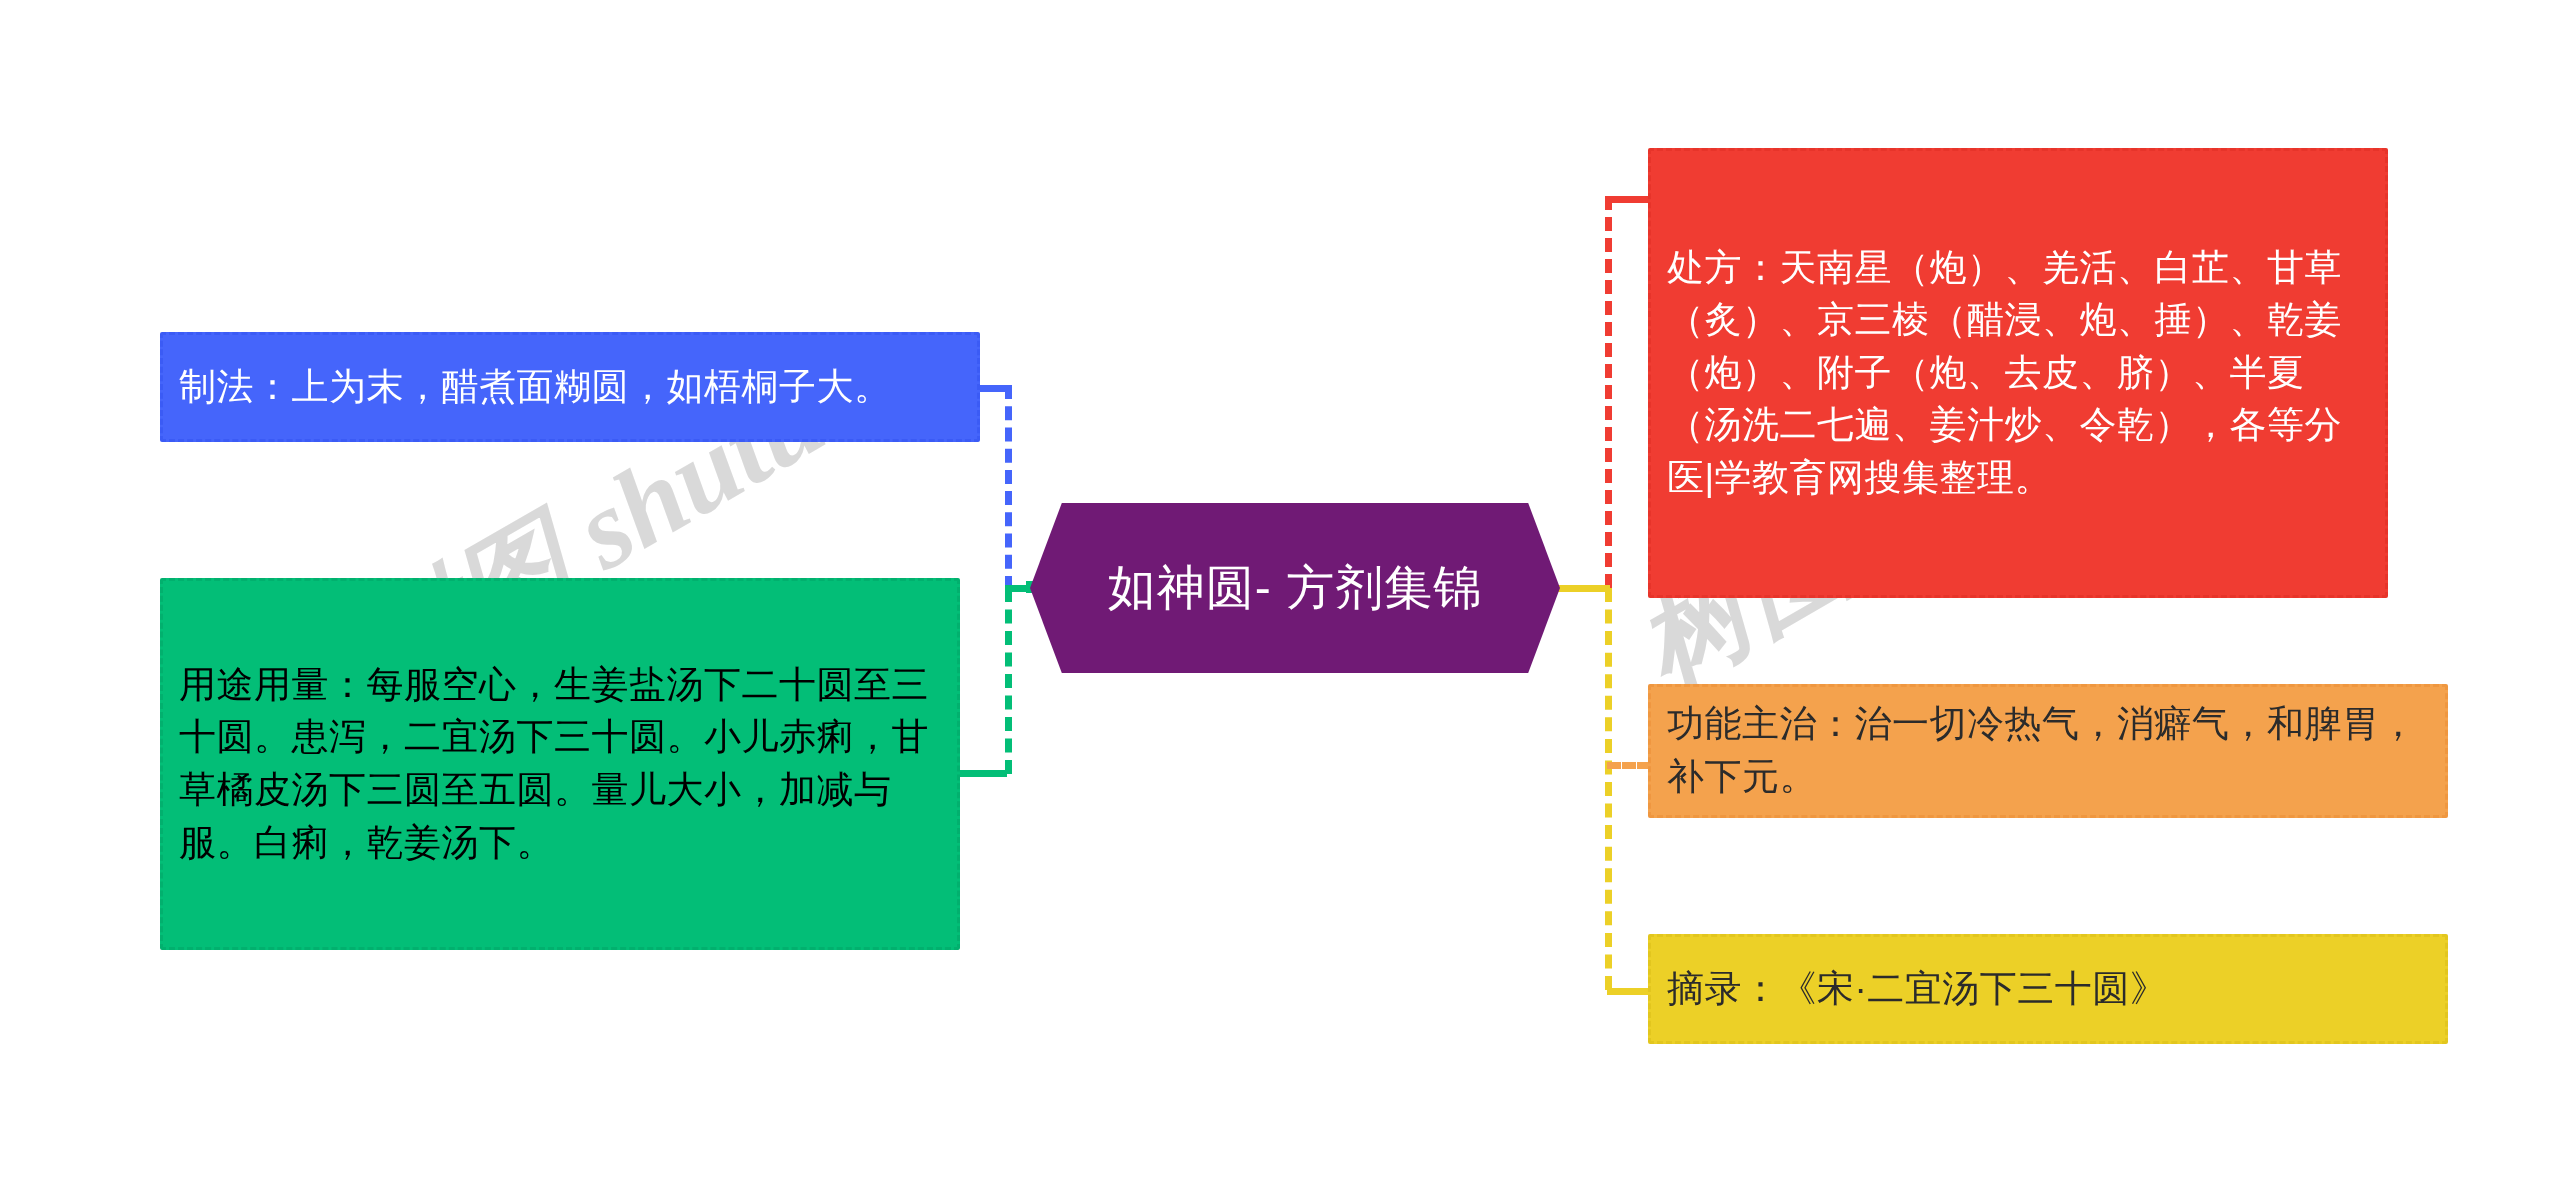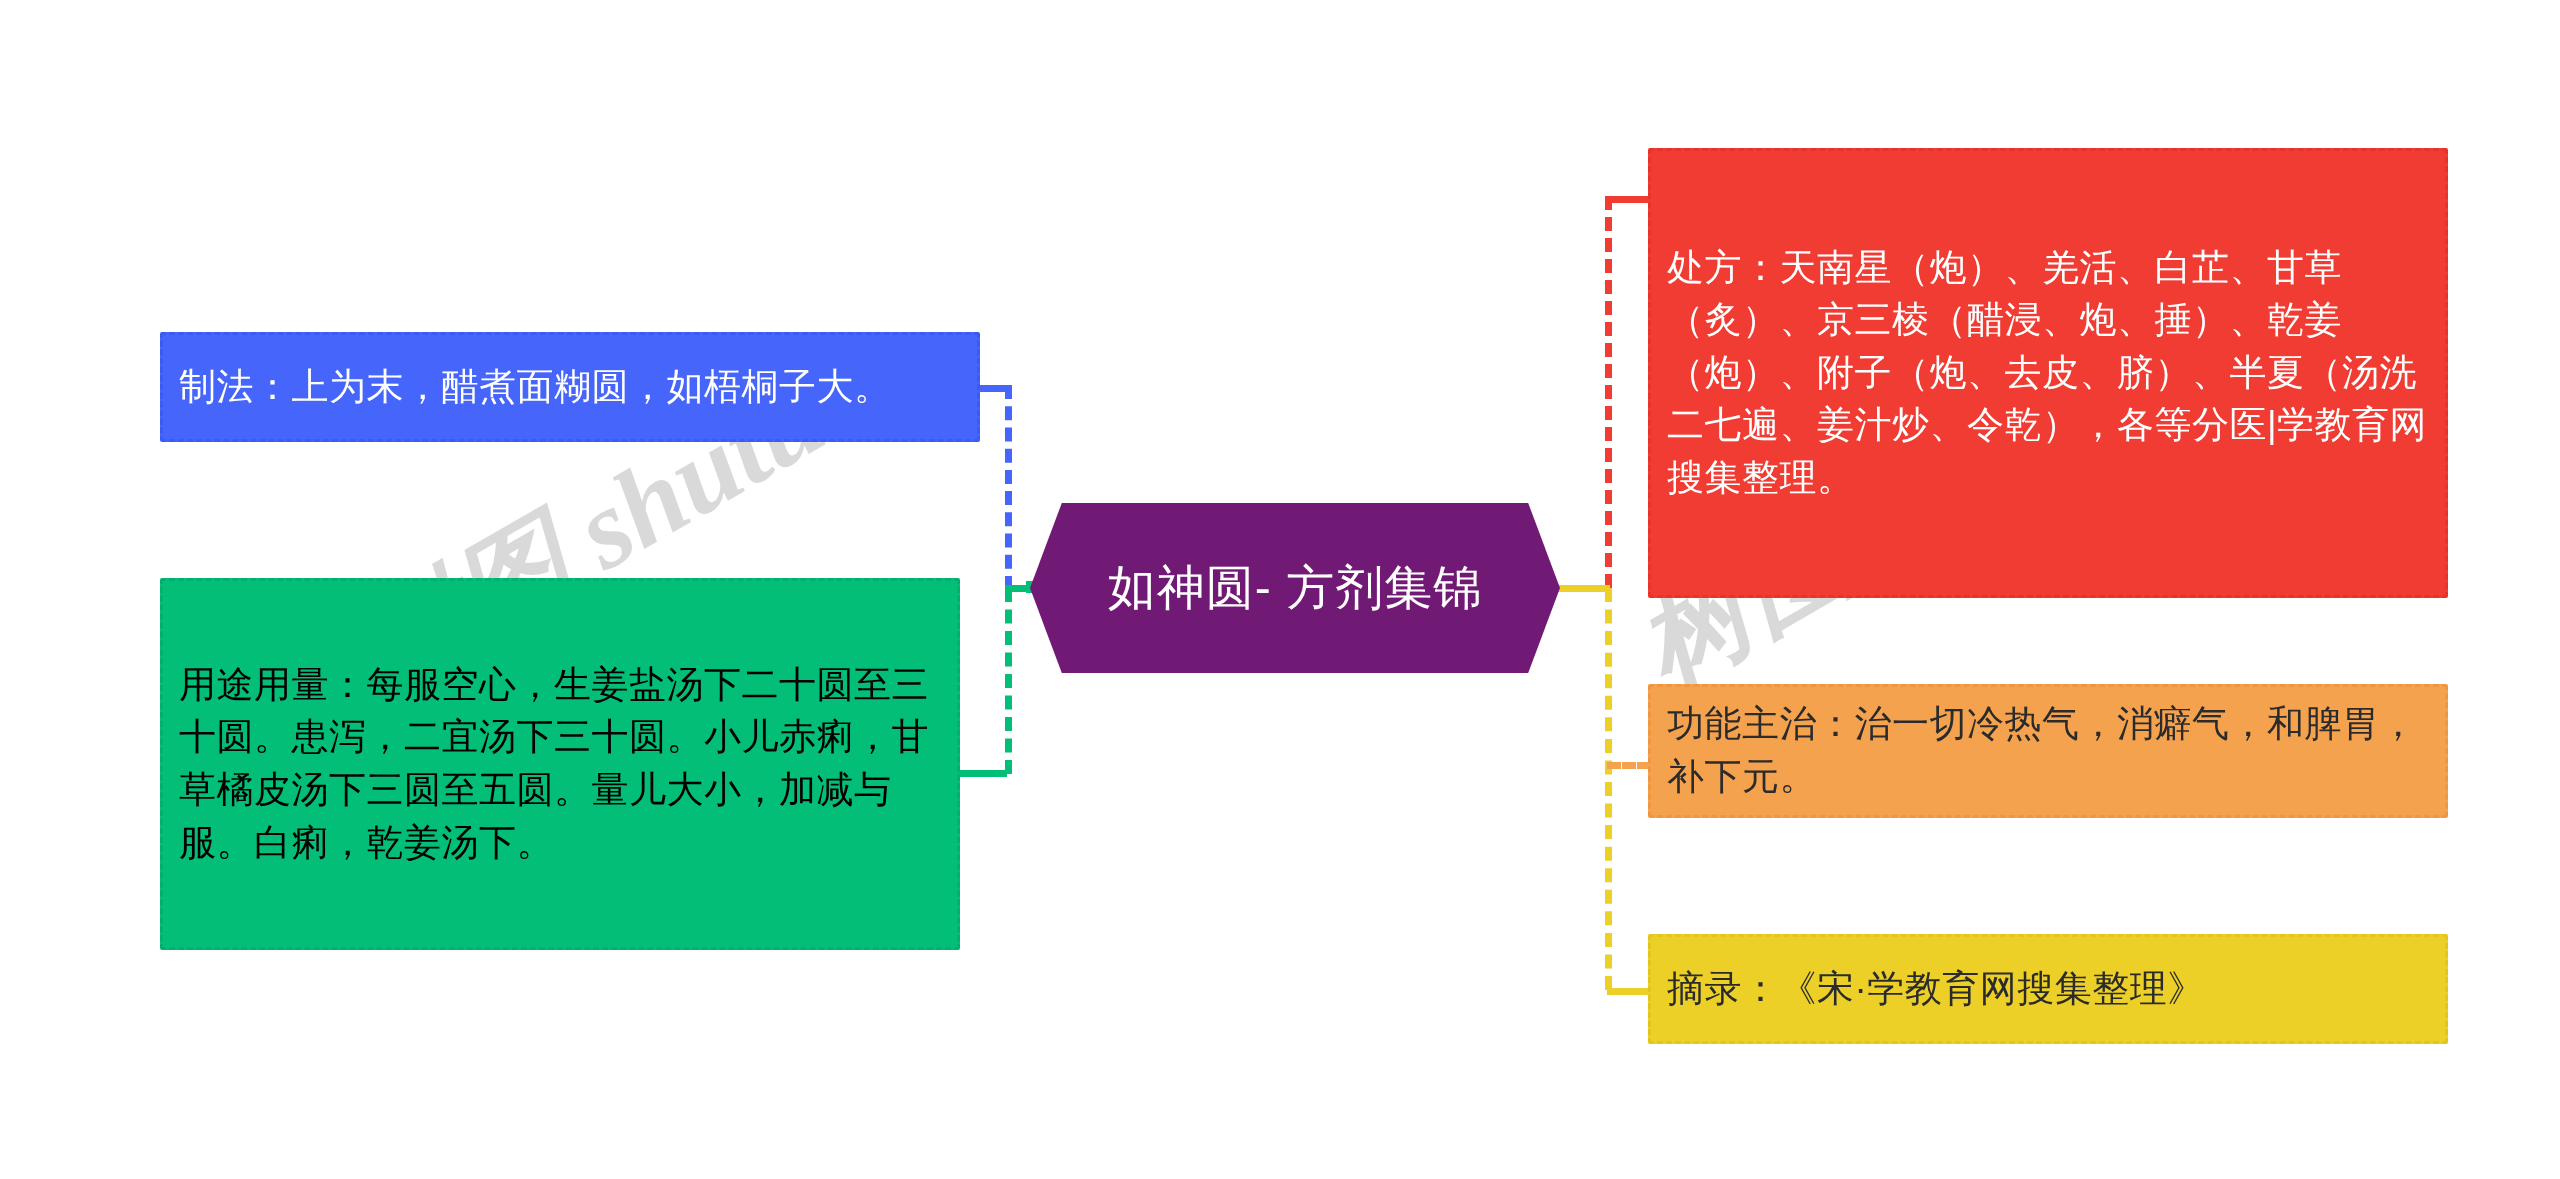--- a/index.html
+++ b/index.html
@@ -56,21 +56,21 @@
   
   #node-yongtu{
     left:160px;top:578px;width:800px;height:372px;
     background:#03be77;
     border:3px dashed #02b06e;
   }
   #node-yongtu .txt{color:#000000;font-size:37px;}
 
   
   #node-chufang{
-    left:1648px;top:148px;width:800px;height:450px;
+    left:1648px;top:148px;width:740px;height:450px;
     background:#f03c32;
     border:3px dashed #e7342a;
   }
   #node-chufang .txt{color:#ffffff;font-size:37px;}
 
   
   #node-gongneng{
     left:1648px;top:684px;width:800px;height:134px;
     background:#f4a24d;
     border:3px dashed #ef9740;
@@ -188,20 +188,20 @@
 
   <div class="node" id="node-chufang">
     <span class="txt">处方：天南星（炮）、羌活、白芷、甘草（炙）、京三棱（醋浸、炮、捶）、乾姜（炮）、附子（炮、去皮、脐）、半夏（汤洗二七遍、姜汁炒、令乾），各等分医|学教育网搜集整理。</span>
   </div>
 
   <div class="node" id="node-gongneng">
     <span class="txt">功能主治：治一切冷热气，消癖气，和脾胃，补下元。</span>
   </div>
 
   <div class="node" id="node-zhailu">
-    <span class="txt">摘录：《宋·学教育网搜集整理》</span>
+    <span class="txt">摘录：《宋·二宜汤下三十圆》</span>
   </div>
 
   <div id="node-center">
     <span class="txt">如神圆- 方剂集锦</span>
   </div>
 
 </div>
 
 </body></html>

